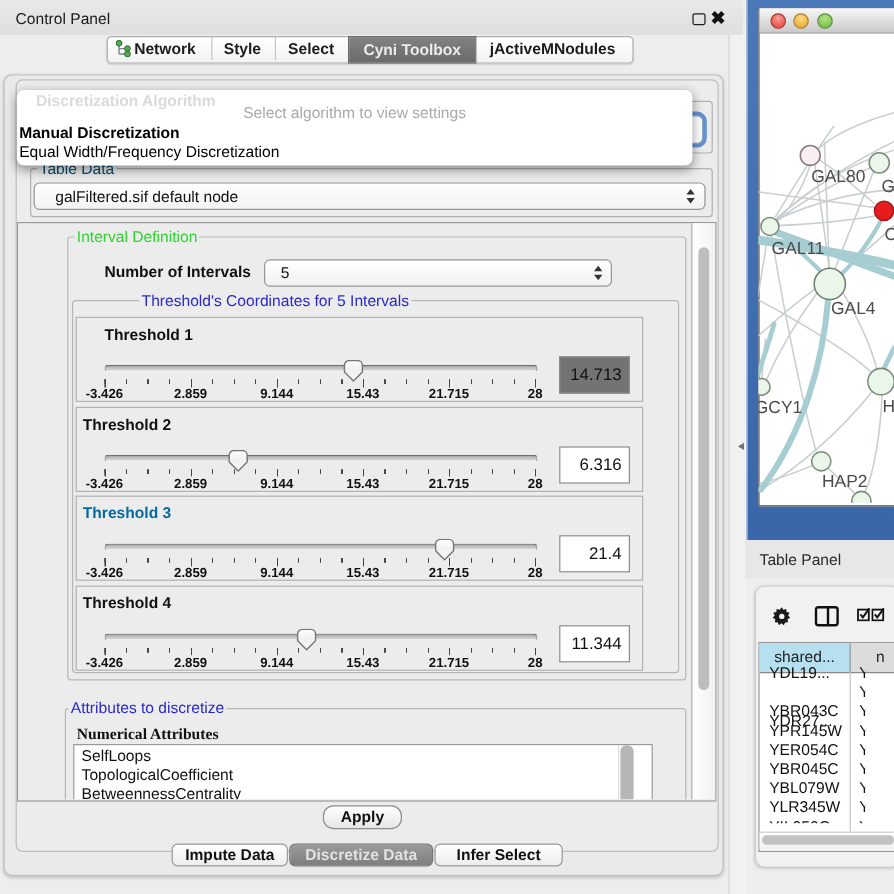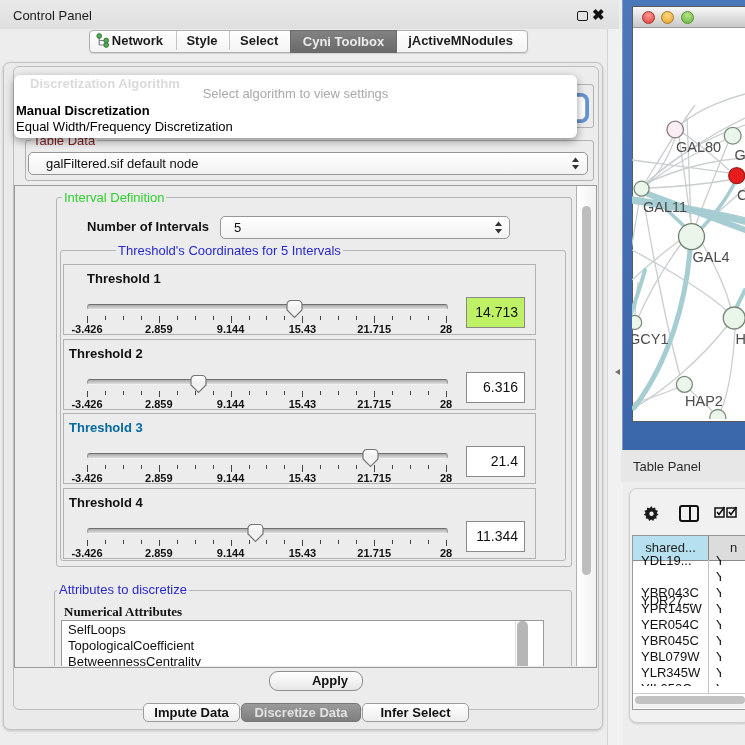--- a/index.html
+++ b/index.html
@@ -31,21 +31,21 @@
 <path d="M3.2,3.2 V12 M3.2,7.5 H9 M3.2,12 H9" stroke="#7a8693" stroke-width="1.2" fill="none"></path>
 <circle cx="3.2" cy="3" r="2.4" fill="#55a855" stroke="#2d6b2d" stroke-width="0.8"></circle>
 <circle cx="10.2" cy="7.5" r="2.4" fill="#55a855" stroke="#2d6b2d" stroke-width="0.8"></circle>
 <circle cx="10.2" cy="12" r="2.4" fill="#55a855" stroke="#2d6b2d" stroke-width="0.8"></circle>
 </svg>
 <div class="abs" style="left:3px;top:62px;width:598px;height:666px;background:#eaeaea;border:1px solid #c2c2c2;border-radius:7px;box-shadow:0 1px 3px rgba(0,0,0,0.18);"></div>
 <div class="abs" style="left:13px;top:66px;width:584px;height:642px;background:#ececec;border:1px solid #bdbdbd;border-radius:6px;"></div>
 <div class="grp" style="left:25px;top:84px;width:567px;height:42px;"></div>
 <div class="abs" style="left:32px;top:96px;width:552px;height:22px;background:#fff;border:1px solid #8aa6c8;border-radius:5px;box-shadow:0 0 0 3px rgba(85,135,205,0.9);"></div>
 <div class="grp" style="left:25px;top:140px;width:567px;height:39px;"></div>
-<div class="gtitle" style="left:31px;top:134px;color:#7f1d1d;">Table Data</div>
+<div class="gtitle" style="left:31px;top:134px;color:#0c4a6e;">Table Data</div>
 <div class="combo" style="left:28px;top:152px;width:558px;height:21px;line-height:21px;"><span style="padding-left:17px;">galFiltered.sif default node</span></div>
 <svg class="abs step" style="left:571px;top:157px;" width="9" height="13" viewBox="0 0 9 13">
     <path d="M4.5,0.5 L8,5 H1 Z" fill="#333"></path>
     <path d="M4.5,12.5 L8,8 H1 Z" fill="#333"></path>
   </svg>
 <div class="abs" style="left:14px;top:75px;width:563px;height:63px;background:#fff;border-radius:6px;box-shadow:0 3px 9px rgba(0,0,0,0.4);"></div>
 <div class="abs t13 b" style="left:30px;top:76px;color:#dadada;">Discretization Algorithm</div>
 <div class="abs t13" style="left:14px;top:86px;width:563px;text-align:center;color:#a9a9a9;">Select algorithm to view settings</div>
 <div class="abs t13 b" style="left:16px;top:102.5px;color:#000;">Manual Discretization</div>
 <div class="abs t13" style="left:16px;top:118.5px;color:#000;">Equal Width/Frequency Discretization</div>
@@ -66,21 +66,21 @@
     <defs>
 <linearGradient id="thg" x1="0" y1="0" x2="0" y2="1">
 <stop offset="0" stop-color="#ffffff"></stop>
         <stop offset="0.45" stop-color="#f0f0f0"></stop>
         <stop offset="1" stop-color="#f6f6f6"></stop>
 </linearGradient>
     </defs>
   </svg>
 <div class="abs" style="left:63px;top:264px;width:471px;height:69px;border:1px solid #b2b2b2;background:#ececec;"></div>
 <div class="abs t13 b" style="left:69px;top:271px;color:#111;margin-left:18px;">Threshold 1</div>
-<div class="abs" style="left:466px;top:297px;width:57px;height:29px;background:#bef264;border:1px solid #8a8a8a;font-size:14px;color:#111;line-height:29px;text-align:right;"><span style="padding-right:6px;">14.713</span></div>
+<div class="abs" style="left:466px;top:297px;width:57px;height:29px;background:#737373;border:1px solid #8a8a8a;font-size:14px;color:#111;line-height:29px;text-align:right;"><span style="padding-right:6px;">14.713</span></div>
 <div class="abs" style="left:87px;top:304px;width:359px;height:4px;background:linear-gradient(#ababab,#dedede);border-top:1.5px solid #6f6f6f;border-left:1px solid #9a9a9a;border-right:1px solid #9a9a9a;border-bottom:1px solid #f2f2f2;border-radius:3px;"></div>
 <div class="abs" style="left:87px;top:316px;width:360px;height:4px;background:repeating-linear-gradient(90deg,#454545 0,#454545 1px,transparent 1px,transparent 17.95px);"></div>
 <div class="abs" style="left:87px;top:316px;width:360px;height:6.5px;background:repeating-linear-gradient(90deg,#454545 0,#454545 1px,transparent 1px,transparent 71.8px);"></div>
 <div class="abs" style="left:87.0px;top:323px;transform:translateX(-50%);font-size:11px;font-weight:bold;color:#111;">-3.426</div>
 <div class="abs" style="left:158.8px;top:323px;transform:translateX(-50%);font-size:11px;font-weight:bold;color:#111;">2.859</div>
 <div class="abs" style="left:230.6px;top:323px;transform:translateX(-50%);font-size:11px;font-weight:bold;color:#111;">9.144</div>
 <div class="abs" style="left:302.4px;top:323px;transform:translateX(-50%);font-size:11px;font-weight:bold;color:#111;">15.43</div>
 <div class="abs" style="left:374.2px;top:323px;transform:translateX(-50%);font-size:11px;font-weight:bold;color:#111;">21.715</div>
 <div class="abs" style="left:446.0px;top:323px;transform:translateX(-50%);font-size:11px;font-weight:bold;color:#111;">28</div>
 <svg class="abs" style="left:285.7px;top:300px;" width="17" height="19" viewBox="0 0 17 19">
@@ -135,21 +135,21 @@
 <div class="grp" style="left:54px;top:20px;width:516px;height:120px;border-color:#b6b6b6;"></div>
 <div class="gtitle" style="left:57px;top:13px;color:#2929cc;background:#ececec;">Attributes to discretize</div>
 <div class="abs t13 b" style="left:64px;top:34px;color:#111;font-family:Liberation Serif, serif;">Numerical Attributes</div>
 <div class="abs" style="left:61px;top:50px;width:481px;height:100px;background:#fff;border:1px solid #999;"></div>
 <div class="abs t13" style="left:68px;top:52px;color:#111;">SelfLoops</div>
 <div class="abs t13" style="left:68px;top:68px;color:#111;">TopologicalCoefficient</div>
 <div class="abs t13" style="left:68px;top:84px;color:#111;">BetweennessCentrality</div>
 <div class="abs" style="left:515px;top:51px;width:1px;height:98px;background:#ddd;"></div>
 <div class="abs" style="left:517px;top:51px;width:11px;height:98px;background:#b6b6b6;border-radius:5px;"></div>
 </div>
-<div class="abs" style="left:269px;top:671px;width:64px;height:18px;background:linear-gradient(#ffffff,#e6e6e6);border:1px solid #8e8e8e;border-radius:9px;font-size:13px;font-weight:bold;color:#111;text-align:center;line-height:18px;padding-left:28px;">Apply</div>
+<div class="abs" style="left:269px;top:671px;width:64px;height:18px;background:linear-gradient(#ffffff,#e6e6e6);border:1px solid #8e8e8e;border-radius:9px;font-size:13px;font-weight:bold;color:#111;text-align:center;line-height:18px;">Apply</div>
 <div class="abs" style="left:143px;top:703px;width:95px;height:17px;background:linear-gradient(#ffffff,#ededed);color:#111;border:1px solid #9c9c9c;border-radius:5px;font-size:13px;font-weight:bold;text-align:center;line-height:18px;">Impute Data</div>
 <div class="abs" style="left:241px;top:703px;width:118px;height:17px;background:linear-gradient(#9b9b9b,#7e7e7e);color:#e2e2e2;border:1px solid #787878;border-radius:5px;font-size:13px;font-weight:bold;text-align:center;line-height:18px;">Discretize Data</div>
 <div class="abs" style="left:362px;top:703px;width:105px;height:17px;background:linear-gradient(#ffffff,#ededed);color:#111;border:1px solid #9c9c9c;border-radius:5px;font-size:13px;font-weight:bold;text-align:center;line-height:18px;">Infer Select</div>
 <div class="abs" style="left:607px;top:29px;width:15px;height:716px;background:#f1f1f1;border-left:1px solid #d4d4d4;"></div>
 <div class="abs" style="left:615px;top:369px;width:0;height:0;border-top:3.5px solid transparent;border-bottom:3.5px solid transparent;border-right:5px solid #6f6f6f;"></div>
 <div class="abs" style="left:622px;top:0;width:123px;height:450px;background:linear-gradient(180deg,#4a78b8,#3a66aa);border-left:1px solid #7c97c9;"></div>
 <div class="abs" style="left:632px;top:6px;width:113px;height:414px;background:#fff;border:1px solid #5a5a5a;border-right:none;"></div>
 <div class="abs" style="left:633px;top:7px;width:112px;height:20px;background:linear-gradient(#f7f7f7,#c9c9c9);border-bottom:1px solid #9b9b9b;"></div>
 <div class="abs" style="left:641.5px;top:11px;width:11px;height:11px;border-radius:50%;background:radial-gradient(circle at 50% 30%,#ff9e97,#dd3b32);border:1px solid #a8322c;"></div>
 <div class="abs" style="left:661.0px;top:11px;width:11px;height:11px;border-radius:50%;background:radial-gradient(circle at 50% 30%,#ffd97d,#e0a12f);border:1px solid #aa7d24;"></div>

